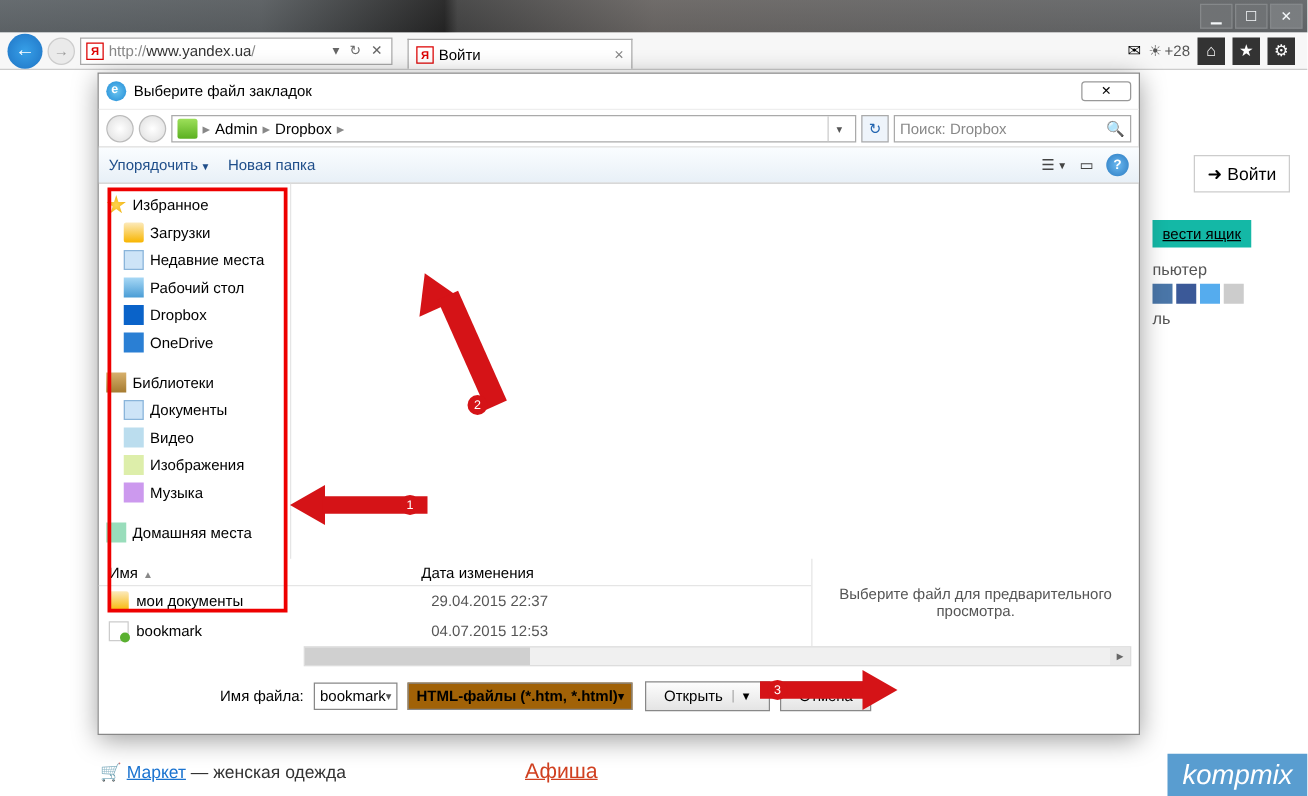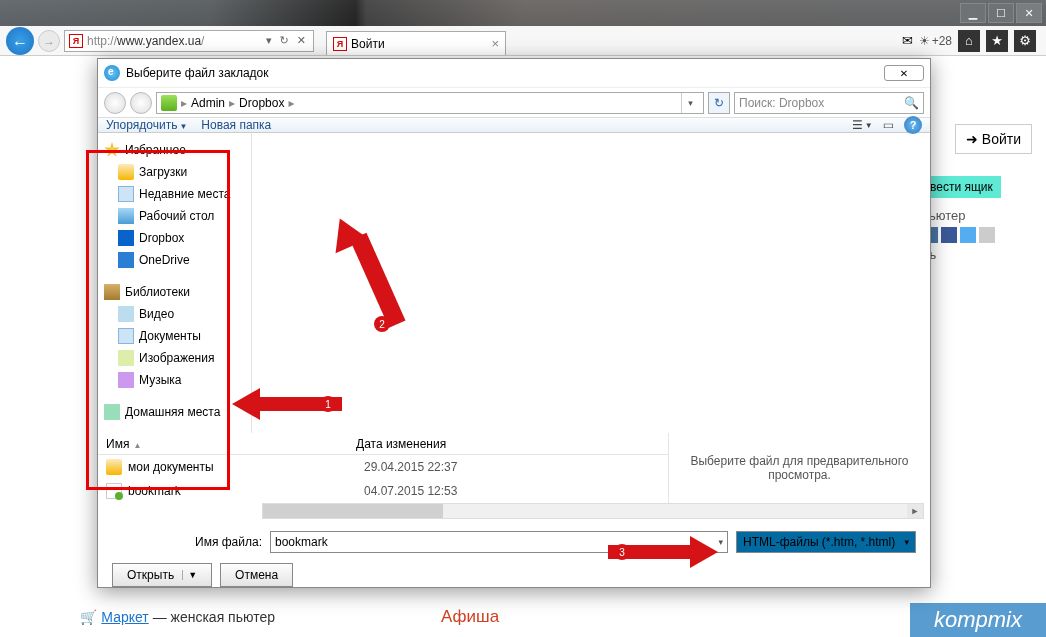--- a/index.html
+++ b/index.html
@@ -23,49 +23,49 @@
 .tab .favicon { width:14px; height:14px; background:#fff; border:1px solid #d00; color:#d00; font-size:9px; display:flex; align-items:center; justify-content:center; font-weight:bold;}
 .tab .close{ margin-left:auto; color:#888; font-size:13px;}
 .right-tools { display:flex; align-items:center; gap:6px; padding:0 4px;}
 .weather { font-size:12px; color:#555; display:flex; align-items:center; gap:2px;}
 .square-btn { width:22px; height:22px; background:#333; color:#fff; display:flex; align-items:center; justify-content:center; font-size:13px;}
 
 
 .page-bg { position:absolute; top:56px; left:0; right:0; bottom:0; background:#fff;}
 .login-btn { position:absolute; top:68px; right:14px; padding:6px 10px; border:1px solid #ccc; background:#fff; font-size:14px; display:flex; align-items:center; gap:4px;}
 .yandex-side { position:absolute; right:14px; top:120px; width:110px; font-size:13px;}
-.yandex-side .badge { background:#5eead4; padding:4px 8px; font-size:12px; margin-bottom:6px; display:inline-block;}
+.yandex-side .badge { background:#14b8a6; padding:4px 8px; font-size:12px; margin-bottom:6px; display:inline-block;text-decoration:underline;}
 .yandex-side .row { margin:4px 0; color:#555;}
 .social-row { display:flex; gap:3px; margin-top:4px;}
 .social-row span{ width:16px; height:16px; background:#4a76a8; display:inline-block;}
 .social-row span:nth-child(2){background:#3b5998;}
 .social-row span:nth-child(3){background:#55acee;}
 .social-row span:nth-child(4){background:#ccc;}
 .bottom-links { position:absolute; bottom:12px; left:80px; right:80px; display:flex; gap:40px; font-size:14px;}
 .market-line { color:#333;}
 .market-line .mlink{ color:#1a73d0; text-decoration:underline;}
-.afisha { color:#d04020; font-size:17px; position:absolute; left:420px; bottom:10px;margin-left:21px;}
-.watermark { position:absolute; right:0; bottom:0; background:rgba(60,140,200,0.85); color:#fff; font-size:22px; padding:4px 24px; font-style:italic;}
-
-
-.dialog { position:absolute; left:78px; top:58px; width:834px; height:530px; background:#fff; border:1px solid #888; box-shadow:0 4px 20px rgba(0,0,0,0.4);margin-left:19px;}
+.afisha { color:#d04020; font-size:17px; text-decoration:underline; position:absolute; left:420px; bottom:10px;}
+.watermark { position:absolute; right:0; bottom:0; background:rgba(60,140,200,0.85); color:#fff; font-size:22px; padding:4px 12px; font-style:italic;}
+
+
+.dialog { position:absolute; left:78px; top:58px; width:834px; height:530px; background:#fff; border:1px solid #888; box-shadow:0 4px 20px rgba(0,0,0,0.4);}
 .dlg-title { height:28px; display:flex; align-items:center; padding:0 6px; font-size:12px; gap:6px;}
 .ie-icon { width:16px; height:16px; background:radial-gradient(#6bc5f0,#1f8ad6); border-radius:50%; position:relative;}
 .ie-icon::after{content:"e"; position:absolute; color:#fff; font-size:10px; font-weight:bold; left:4px; top:1px;}
 .dlg-close { margin-left:auto; width:40px; height:16px; border:1px solid #999; border-radius:3px; display:flex; align-items:center; justify-content:center; font-size:10px;}
 .dlg-nav { height:30px; display:flex; align-items:center; padding:0 6px; gap:4px; border-top:1px solid #eee;}
 .nav-circle { width:22px; height:22px; border-radius:50%; background:radial-gradient(#fff,#ddd); border:1px solid #bbb;}
 .breadcrumb { flex:1; height:22px; border:1px solid #aaa; background:#fff; display:flex; align-items:center; padding:0 4px; font-size:12px; gap:4px;}
 .crumb-icon { width:16px; height:16px; background:linear-gradient(#9de05a,#5bb020); border-radius:2px;}
 .bc-sep{ color:#888;}
 .bc-arrow { width:18px; height:20px; border-left:1px solid #ccc; display:flex; align-items:center; justify-content:center; color:#555; font-size:9px; margin-left:auto;}
 .refresh-btn { width:22px; height:22px; border:1px solid #aaa; background:#eef4fb; display:flex; align-items:center; justify-content:center; color:#2365b0; font-size:12px;}
 .search-box { width:190px; height:22px; border:1px solid #aaa; background:#fff; display:flex; align-items:center; padding:0 4px; font-size:12px; color:#888;}
 .search-box .mag{ margin-left:auto; color:#2a7ac0;}
-.dlg-toolbar { height:16px; background:linear-gradient(#fafdff,#e8f0f7); border-top:1px solid #ddd; border-bottom:1px solid #ccc; display:flex; align-items:center; padding:0 8px; font-size:12px; gap:14px;}
+.dlg-toolbar { height:30px; background:linear-gradient(#fafdff,#e8f0f7); border-top:1px solid #ddd; border-bottom:1px solid #ccc; display:flex; align-items:center; padding:0 8px; font-size:12px; gap:14px;}
 .tb-link { color:#1f4e8a;}
 .tb-link .drop{ font-size:8px; margin-left:2px;}
 .tb-right { margin-left:auto; display:flex; align-items:center; gap:10px;}
 .view-btn { display:flex; align-items:center; gap:2px; color:#444;}
 .help-btn { width:18px; height:18px; border-radius:50%; background:radial-gradient(#6bb8f0,#2a7ac0); color:#fff; font-size:11px; display:flex; align-items:center; justify-content:center; font-weight:bold;}
 
 .dlg-body { display:flex; height:370px;flex-direction:column;}
 .tree-pane { width:154px; padding:6px 4px; font-size:12px; border-right:1px solid #e5e5e5; overflow:hidden;}
 .tree-highlight { position:absolute; left:86px; top:150px; width:144px; height:340px; border:3px solid #e00; pointer-events:none; z-index:5;}
 .tree-item { display:flex; align-items:center; gap:5px; padding:3px 2px; white-space:nowrap;}
@@ -98,26 +98,26 @@
 .html-fico::after{content:""; position:absolute; width:8px; height:8px; background:#5ab030; border-radius:50%; bottom:-2px; right:-2px;}
 .file-row .fname{ width:230px;}
 .file-row .fdate{ color:#555;}
 .preview-pane { width:262px; border-left:1px solid #e5e5e5; display:flex; align-items:center; justify-content:flex-start; text-align:center; padding:20px; font-size:12px; color:#555;}
 
 .scroll-track { height:16px; background:#f0f0f0; border:1px solid #ddd; margin:0 6px 4px 164px; position:relative;}
 .scroll-thumb { position:absolute; left:0; top:0; height:100%; width:180px; background:#d0d0d0;}
 .scroll-arrow { position:absolute; top:0; width:16px; height:100%; background:#e8e8e8; display:flex; align-items:center; justify-content:center; font-size:9px; color:#666;}
 .scroll-arrow.l{left:0;} .scroll-arrow.r{right:0;}
 
-.dlg-footer { padding:8px 14px; display:flex; flex-direction:column; gap:10px;}
+.dlg-footer { padding:8px 14px; display:flex; gap:10px;}
 .filename-row { display:flex; align-items:center; gap:8px; font-size:12px;}
 .filename-row label{ width:150px; text-align:right;}
 .fn-input { flex:1; height:22px; border:1px solid #888; padding:0 4px; font-size:12px; display:flex; align-items:center;}
 .fn-input .drop{ margin-left:auto; font-size:9px; color:#555;}
-.filter-select { width:180px; height:22px; border:1px solid #888; background:#0369a1; display:flex; align-items:center; padding:0 6px; font-size:12px;}
+.filter-select { width:180px; height:22px; border:1px solid #888; background:#a16207; display:flex; align-items:center; padding:0 6px; font-size:12px;font-weight:bold;}
 .filter-select .drop{ margin-left:auto; font-size:9px;}
 .btn-row { display:flex; justify-content:flex-start; gap:8px;}
 .dlg-btn { height:24px; padding:0 14px; border:1px solid #888; background:linear-gradient(#fdfdfd,#e4e4e4); font-size:12px; display:flex; align-items:center;}
 .dlg-btn.split .drop{ border-left:1px solid #aaa; margin-left:8px; padding-left:5px; font-size:9px;}
 
 
 .arrow { position:absolute; z-index:10;}
 .arrow-body { background:#d51317; position:absolute;}
 .arrow-head { width:0; height:0; position:absolute;}
 .arrow-num { position:absolute; width:16px; height:16px; border-radius:50%; background:#d51317; color:#fff; font-size:10px; display:flex; align-items:center; justify-content:center;}
@@ -185,21 +185,21 @@
     <div class="row">пьютер</div>
     <div class="social-row">
       <span></span>
       <span></span>
       <span></span>
       <span></span>
     </div>
     <div class="row">ль</div>
   </div>
   <div class="bottom-links">
-    <span class="market-line">🛒 <span class="mlink">Маркет</span><span> — женская пьютер</span></span>
+    <span class="market-line">🛒 <span class="mlink">Маркет</span><span> — женская одежда</span></span>
   </div>
   <div class="afisha">Афиша</div>
   <div class="watermark">kompmix</div>
 </div>
 
 <div class="dialog">
   <div class="dlg-title">
     <span class="ie-icon"></span>
     <span>Выберите файл закладок</span>
     <div class="dlg-close">✕</div>
@@ -256,26 +256,26 @@
         </div>
       <div class="tree-item" style="padding-left:16px;">
           <span class="ico onedrive-ico"></span>
           <span>OneDrive</span>
         </div>
       <div class="tree-item grp">
           <span class="ico lib-ico"></span>
           <span>Библиотеки</span>
         </div>
       <div class="tree-item" style="padding-left:16px;">
+          <span class="ico doc-ico"></span>
+          <span>Документы</span>
+        </div>
+      <div class="tree-item" style="padding-left:16px;">
           <span class="ico video-ico"></span>
           <span>Видео</span>
-        </div>
-      <div class="tree-item" style="padding-left:16px;">
-          <span class="ico doc-ico"></span>
-          <span>Документы</span>
         </div>
       <div class="tree-item" style="padding-left:16px;">
           <span class="ico img-ico"></span>
           <span>Изображения</span>
         </div>
       <div class="tree-item" style="padding-left:16px;">
           <span class="ico music-ico"></span>
           <span>Музыка</span>
         </div>
       <div class="tree-item grp">

